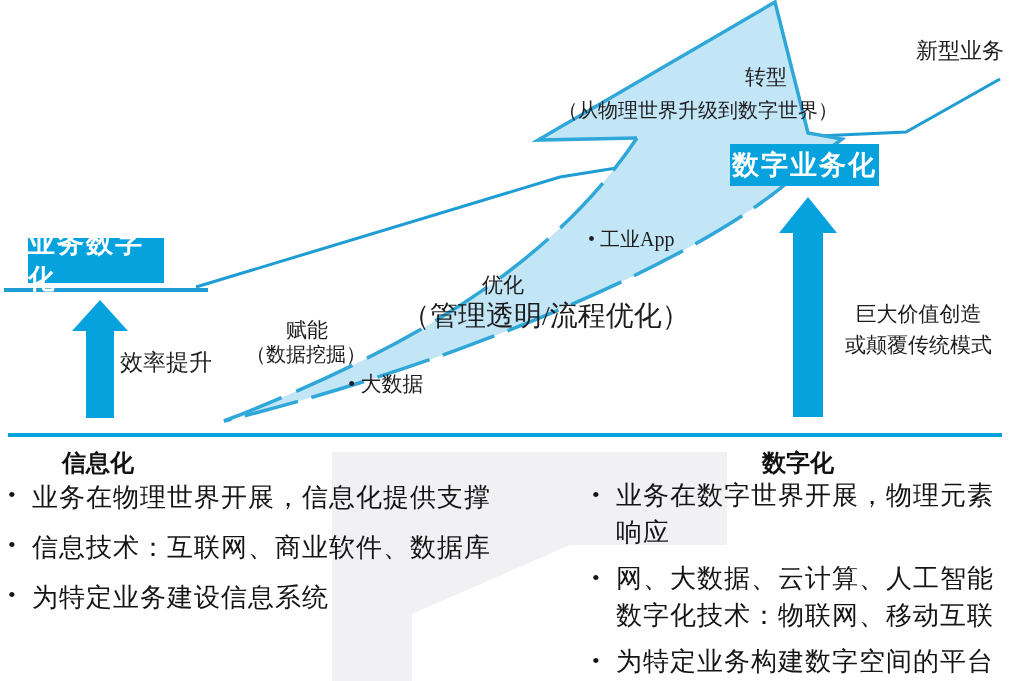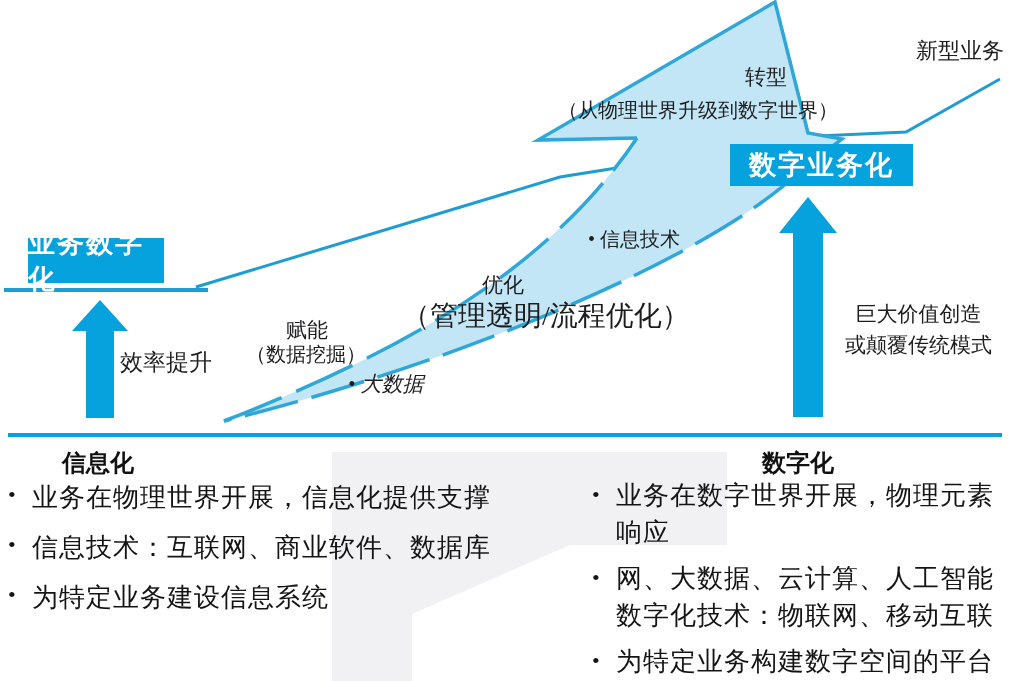--- a/index.html
+++ b/index.html
@@ -59,37 +59,37 @@
     <path d="M224,421 C420,345 555,260 637,138" fill="none" stroke="#2fa7d9" stroke-width="3.5" stroke-dasharray="62 16"></path>
     <path d="M797,174 C710,255 470,360 224,421" fill="none" stroke="#2fa7d9" stroke-width="3.5" stroke-dasharray="55 14"></path>
 
     <polygon points="86,418 86,331 72,331 100,300 128,331 114,331 114,418" fill="#05a2de"></polygon>
     <polygon points="793,417 793,233 779,233 808,197 837,233 823,233 823,417" fill="#05a2de"></polygon>
   </svg>
 
   <div class="stage-box" style="left:28px;top:238px;width:136px;height:45px;background:#05a2de;">
     <span>业务数字化</span>
   </div>
-  <div class="stage-box" style="left:730px;top:144px;width:183px;height:42px;background:#05a2de;">
+  <div class="stage-box" style="left:730px;top:144px;width:149px;height:42px;background:#05a2de;">
     <span>数字业务化</span>
   </div>
 
   <div class="lbl" style="left:916px;top:36px;font-size:22px;">新型业务</div>
 
   <div class="lbl" style="left:766px;top:63px;font-size:21px;transform:translateX(-50%);">转型</div>
   <div class="lbl" style="left:558px;top:97px;font-size:20px;">（从物理世界升级到数字世界）</div>
 
-  <div class="lbl" style="left:588px;top:226px;font-size:20px;">• 信息技术</div>
+  <div class="lbl" style="left:588px;top:226px;font-size:20px;">• 工业App</div>
 
   <div class="lbl" style="left:482px;top:271px;font-size:21px;">优化</div>
   <div class="lbl" style="left:402px;top:297px;font-size:28px;">（管理透明/流程优化）</div>
 
   <div class="lbl" style="left:286px;top:316px;font-size:21px;">赋能</div>
   <div class="lbl" style="left:246px;top:341px;font-size:20px;">（数据挖掘）</div>
-  <div class="lbl" style="left:348px;top:370px;font-size:21px;font-style:italic;">• 大数据</div>
+  <div class="lbl" style="left:348px;top:370px;font-size:21px;">• 大数据</div>
 
   <div class="lbl" style="left:120px;top:347px;font-size:23px;">效率提升</div>
 
   <div class="lbl value-label" style="left:845px;top:299px;font-size:21px;text-align:center;">
     <div>巨大价值创造</div>
     <div>或颠覆传统模式</div>
   </div>
 
   <div class="heading" style="left:62px;top:447px;">信息化</div>
   <div class="heading" style="left:762px;top:447px;">数字化</div>

